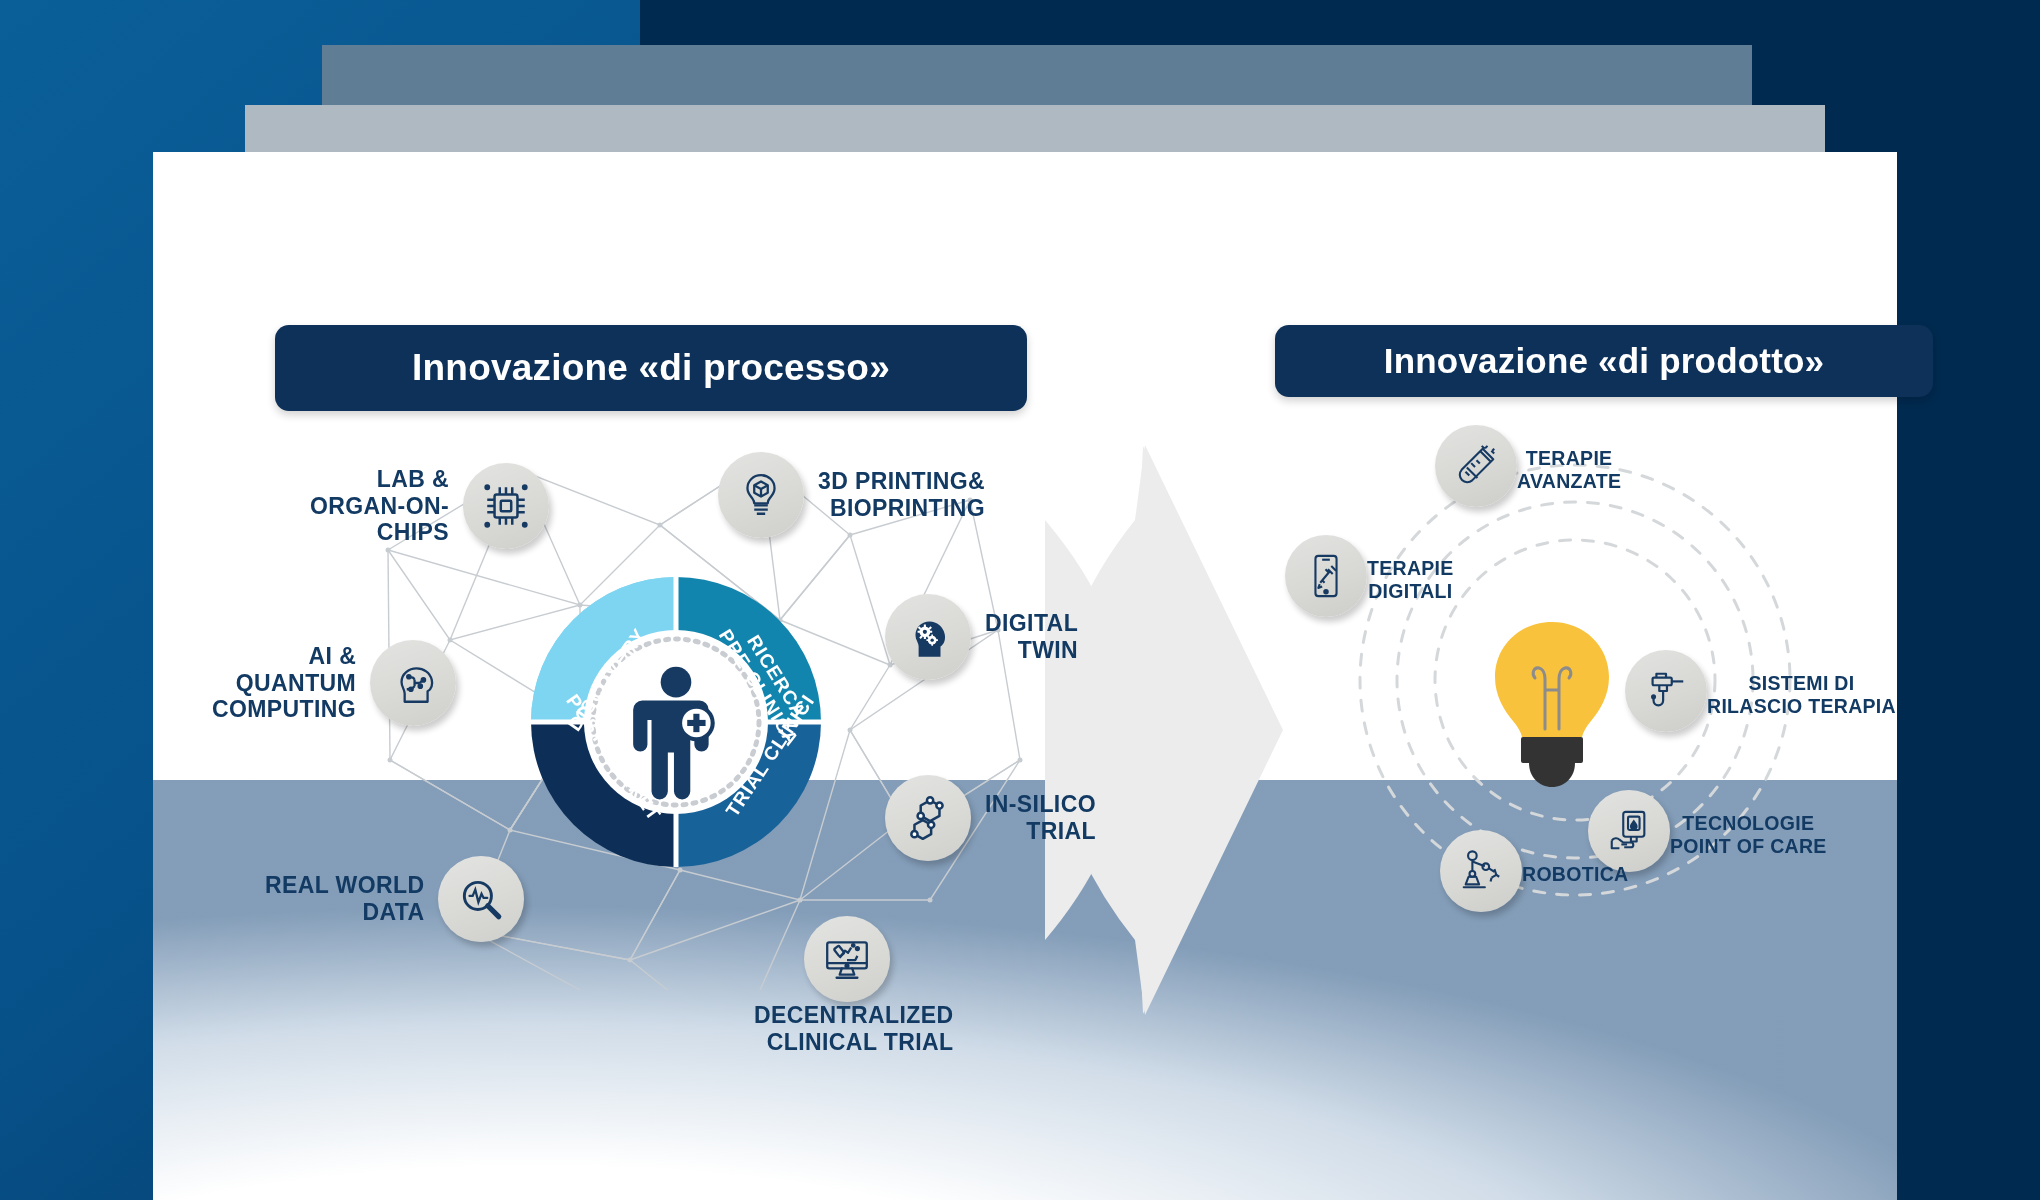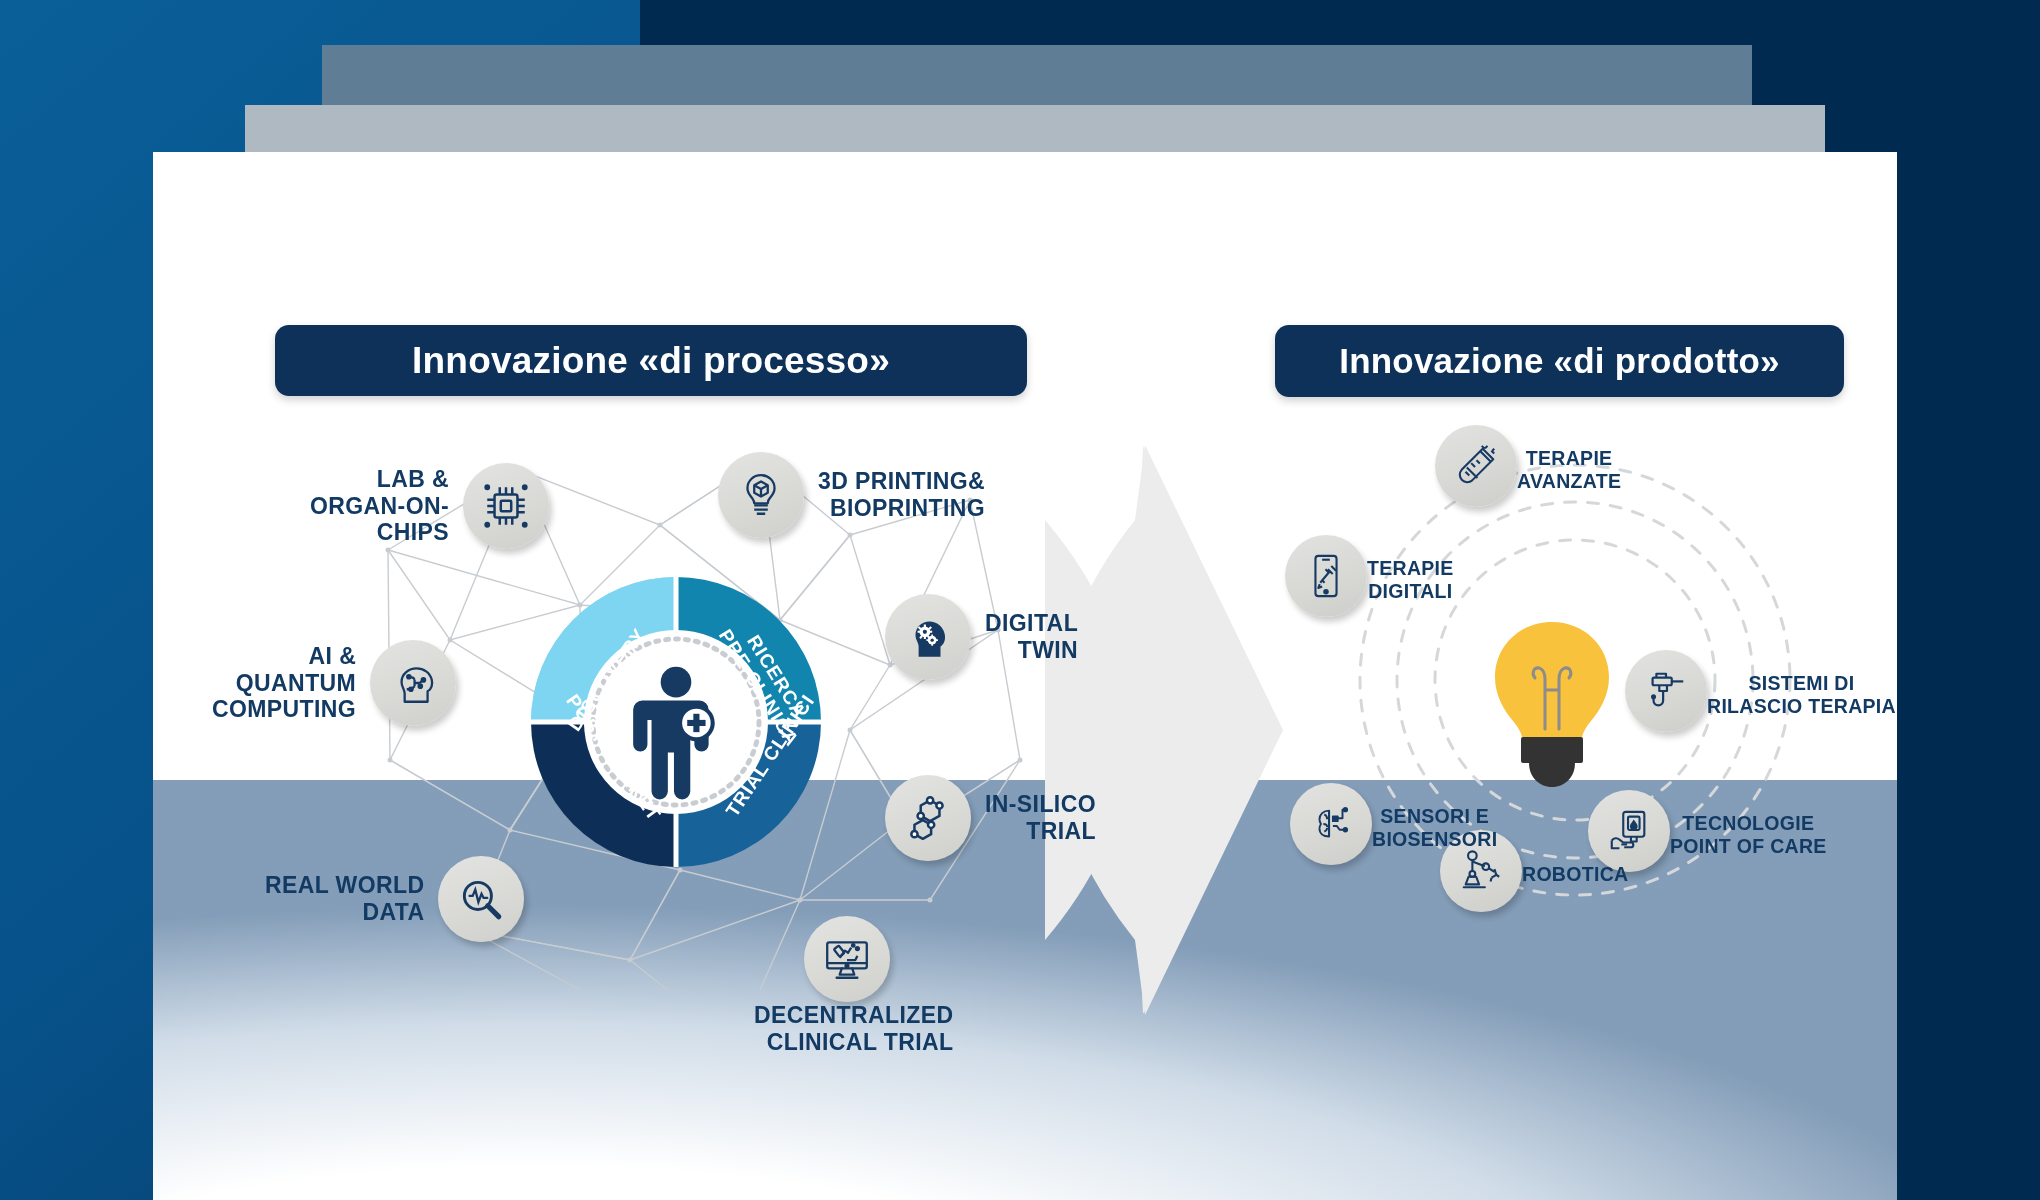--- a/index.html
+++ b/index.html
@@ -44,22 +44,22 @@
   }
 
   
   .hdr{
     position:absolute; background:#0d3159; border-radius:14px;
     display:flex; align-items:center; justify-content:center;
     color:#fff; font-weight:bold; letter-spacing:.2px;
     box-shadow:0 4px 8px rgba(0,0,0,.18);
     z-index:6;
   }
-  .hdr-process{ left:275px; top:325px; width:752px; height:71px; font-size:37px; }
-  .hdr-product{ left:1275px; top:325px; width:569px; height:72px; font-size:35px; }
+  .hdr-process{ left:275px; top:325px; width:752px; height:86px; font-size:37px; }
+  .hdr-product{ left:1275px; top:325px; width:658px; height:72px; font-size:35px; }
 
   
   .stage{ position:absolute; inset:0; z-index:5; }
 
   
   .mesh{ position:absolute; left:330px; top:430px; z-index:2; }
 
   
   .wheel{
     position:absolute; left:531px; top:577px; width:290px; height:290px; z-index:4;
@@ -429,31 +429,14 @@
         <path d="M38 22l2 6-5 3"></path>
         <path d="M40 28l3 2M35 31l-1 4"></path>
         <circle cx="15" cy="27" r="3"></circle>
         <path d="M11 30l-3 8h14l-3-8z"></path>
         <path d="M6 41h22" stroke-linecap="round"></path>
       </svg>
     </div>
     <div class="txt">ROBOTICA</div>
   </div>
 
-  <div class="pnode" style="left:1290px; top:783px;">
-    <div class="circ">
-      <svg width="46" height="46" viewBox="0 0 48 48" fill="none" stroke="#173a63" stroke-width="2" stroke-linejoin="round">
-        <path d="M22 10c-6 0-10 4-10 9 0 2 .5 3.5 1.5 5-1 1.5-1.5 3-1.5 5 0 5 4 8 10 8z"></path>
-        <path d="M22 10v27"></path>
-        <path d="M17 14c2 1 3 3 3 5M16 24c2 0 4 1 4 3M17 32c2-1 3-2 3-4"></path>
-        <path d="M26 16h5v5h-5z"></path>
-        <path d="M31 18h5V9h3"></path>
-        <path d="M26 26h4l3 4h5"></path>
-        <circle cx="39" cy="9" r="1.8" fill="#173a63"></circle>
-        <circle cx="39" cy="30" r="1.8" fill="#173a63"></circle>
-        <circle cx="28.5" cy="18.5" r="1.4" fill="#173a63"></circle>
-      </svg>
-    </div>
-    <div class="txt">SENSORI E
-BIOSENSORI</div>
-  </div>
 
 </div>
 
 </body></html>

